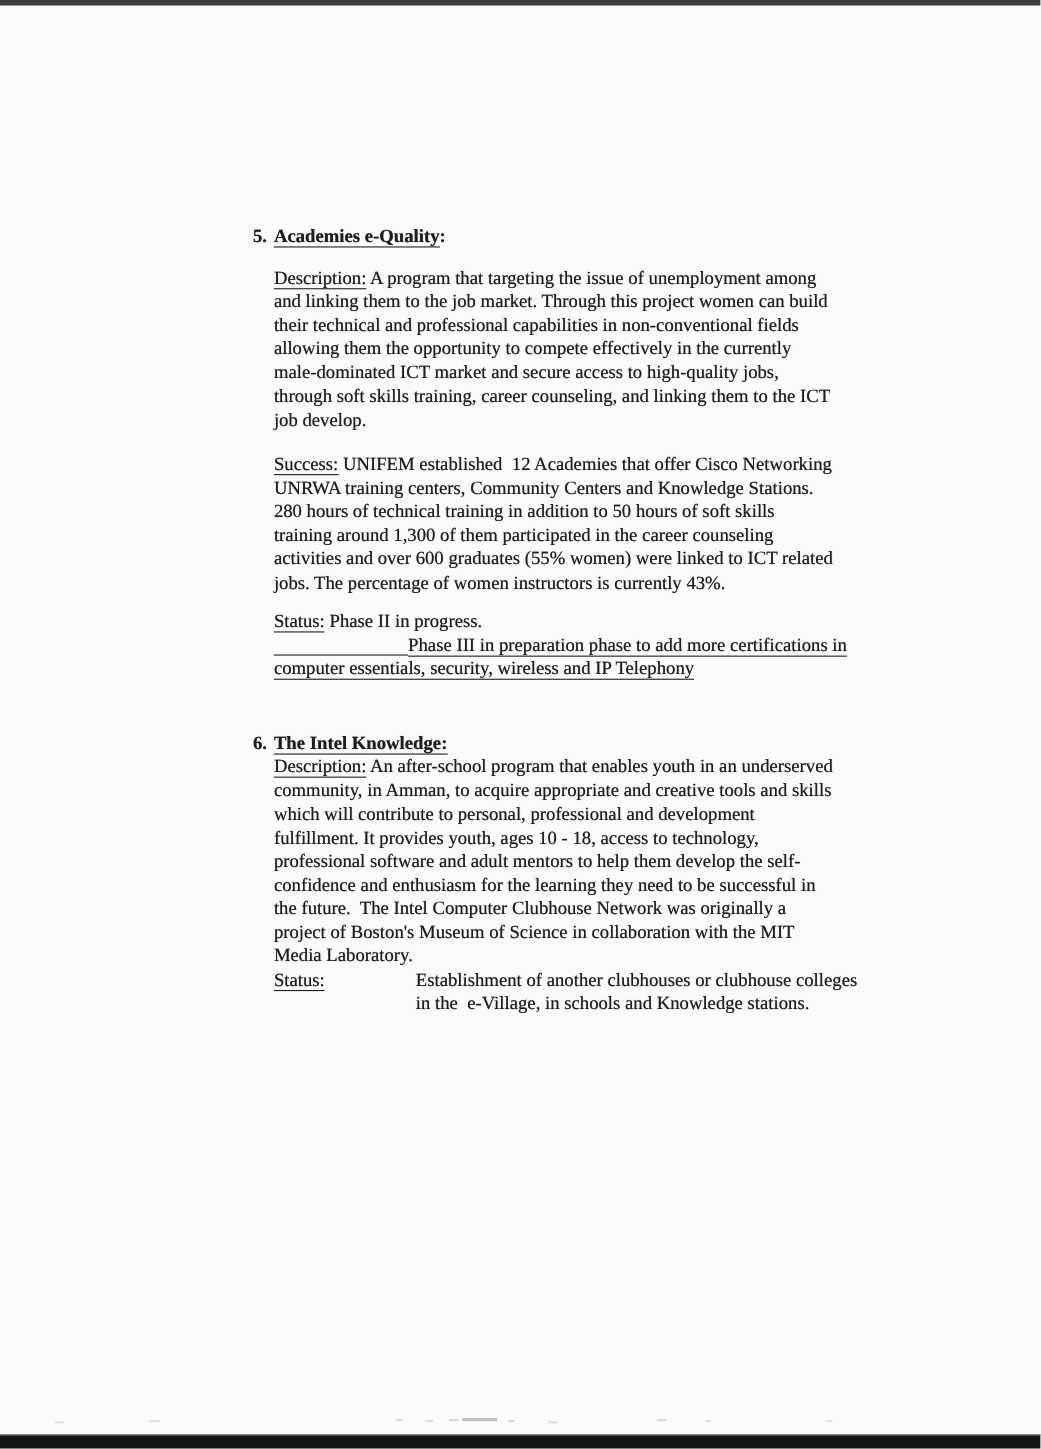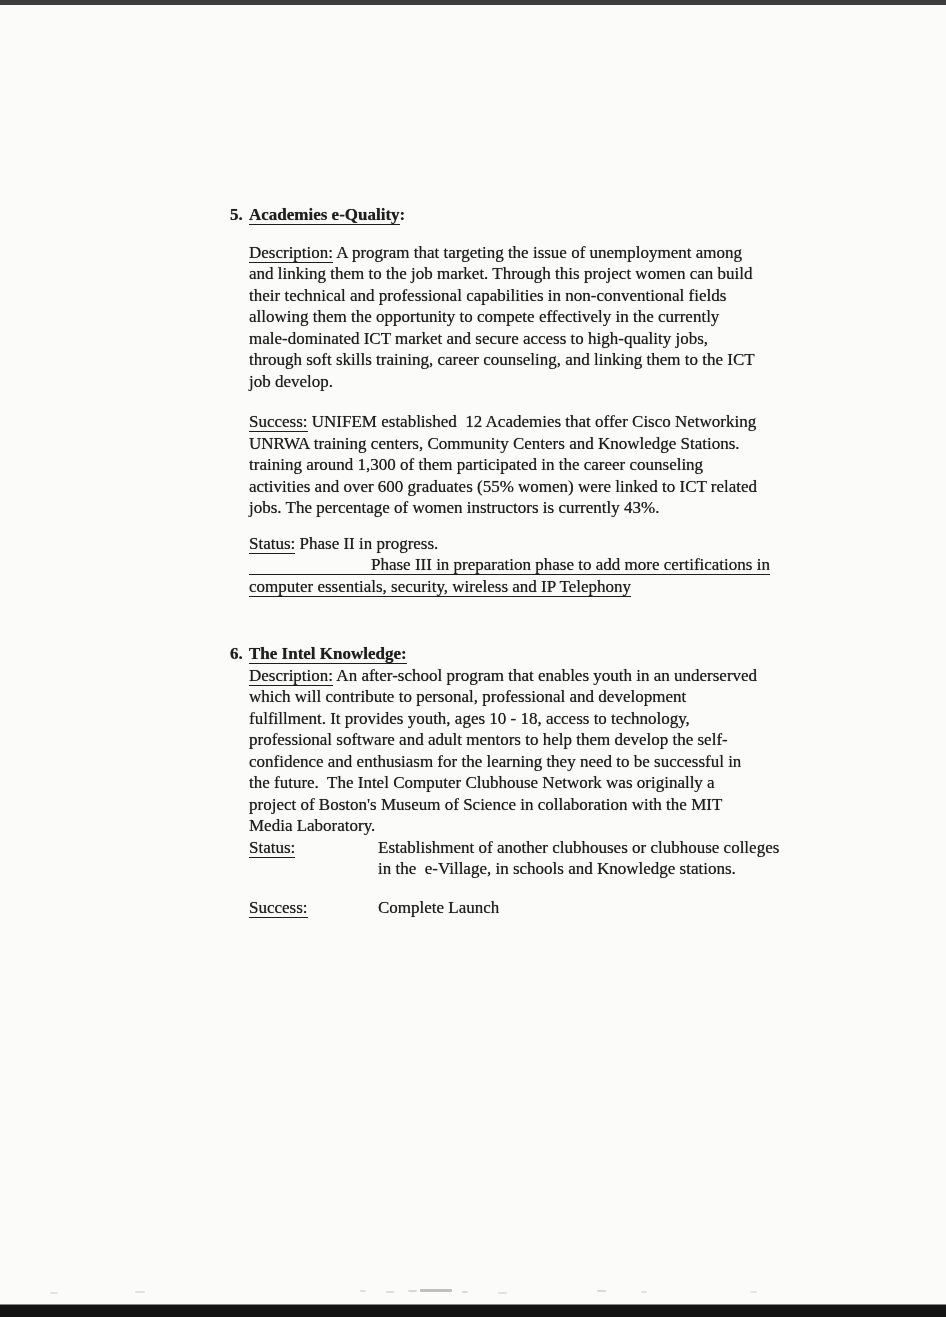--- a/index.html
+++ b/index.html
@@ -81,48 +81,47 @@
           <div class="line"><span>and linking them to the job market. Through this project women can build</span></div>
           <div class="line"><span>their technical and professional capabilities in non-conventional fields</span></div>
           <div class="line"><span>allowing them the opportunity to compete effectively in the currently</span></div>
           <div class="line"><span>male-dominated ICT market and secure access to high-quality jobs,</span></div>
           <div class="line"><span>through soft skills training, career counseling, and linking them to the ICT</span></div>
           <div class="line"><span>job develop.</span></div>
         </div>
         <div class="block" style="margin-top: 19px;">
           <div class="line"><span class="u">Success:</span><span> UNIFEM established  12 Academies that offer Cisco Networking</span></div>
           <div class="line"><span>UNRWA training centers, Community Centers and Knowledge Stations.</span></div>
+          <div class="line"><span>280 hours of technical training in addition to 50 hours of soft skills</span></div>
           <div class="line"><span>training around 1,300 of them participated in the career counseling</span></div>
           <div class="line"><span>activities and over 600 graduates (55% women) were linked to ICT related</span></div>
           <div class="line"><span>jobs. The percentage of women instructors is currently 43%.</span></div>
         </div>
         <div class="block" style="margin-top: 14px;">
           <div class="line"><span class="u">Status:</span><span> Phase II in progress.</span></div>
           <div class="line"><span class="blank ub" style="width: 122px;"></span><span class="u">Phase III in preparation phase to add more certifications in</span></div>
           <div class="line"><span class="u">computer essentials, security, wireless and IP Telephony</span></div>
         </div>
       </section>
       <section class="doc-section" style="margin-top: 46px;">
         <div class="heading"><span class="num">6.</span><span class="u b">The Intel Knowledge:</span></div>
         <div class="block" style="margin-top: 0px;">
           <div class="line"><span class="u">Description:</span><span> An after-school program that enables youth in an underserved</span></div>
+          <div class="line"><span>community, in Amman, to acquire appropriate and creative tools and skills</span></div>
           <div class="line"><span>which will contribute to personal, professional and development</span></div>
           <div class="line"><span>fulfillment. It provides youth, ages 10 - 18, access to technology,</span></div>
           <div class="line"><span>professional software and adult mentors to help them develop the self-</span></div>
           <div class="line"><span>confidence and enthusiasm for the learning they need to be successful in</span></div>
           <div class="line"><span>the future.  The Intel Computer Clubhouse Network was originally a</span></div>
           <div class="line"><span>project of Boston's Museum of Science in collaboration with the MIT</span></div>
           <div class="line"><span>Media Laboratory.</span></div>
         </div>
         <div class="block" style="margin-top: 0px;">
           <div class="line"><span class="box" style="width: 129px;"><span class="u">Status:</span></span><span>Establishment of another clubhouses or clubhouse colleges</span></div>
           <div class="line"><span class="blank" style="width: 129px;"></span><span>in the  e-Village, in schools and Knowledge stations.</span></div>
-        </div>
-        <div class="block" style="margin-top: 17px;">
-          <div class="line"><span class="box" style="width: 129px;"><span class="u">Success:</span></span><span>Complete Launch</span></div>
         </div>
       </section>
     </div>
   <div></div>
   <div class="bottom-edge" style="background: rgb(20, 20, 20);"></div>
 <div class="smudge" style="left: 50px; top: 1292px; width: 8px; height: 2px; opacity: 0.22;"></div>
     <div class="smudge" style="left: 135px; top: 1291px; width: 10px; height: 2px; opacity: 0.22;"></div>
     <div class="smudge" style="left: 360px; top: 1290px; width: 6px; height: 2px; opacity: 0.28;"></div>
     <div class="smudge" style="left: 386px; top: 1291px; width: 8px; height: 2px; opacity: 0.28;"></div>
     <div class="smudge" style="left: 408px; top: 1290px; width: 9px; height: 2px; opacity: 0.32;"></div>

